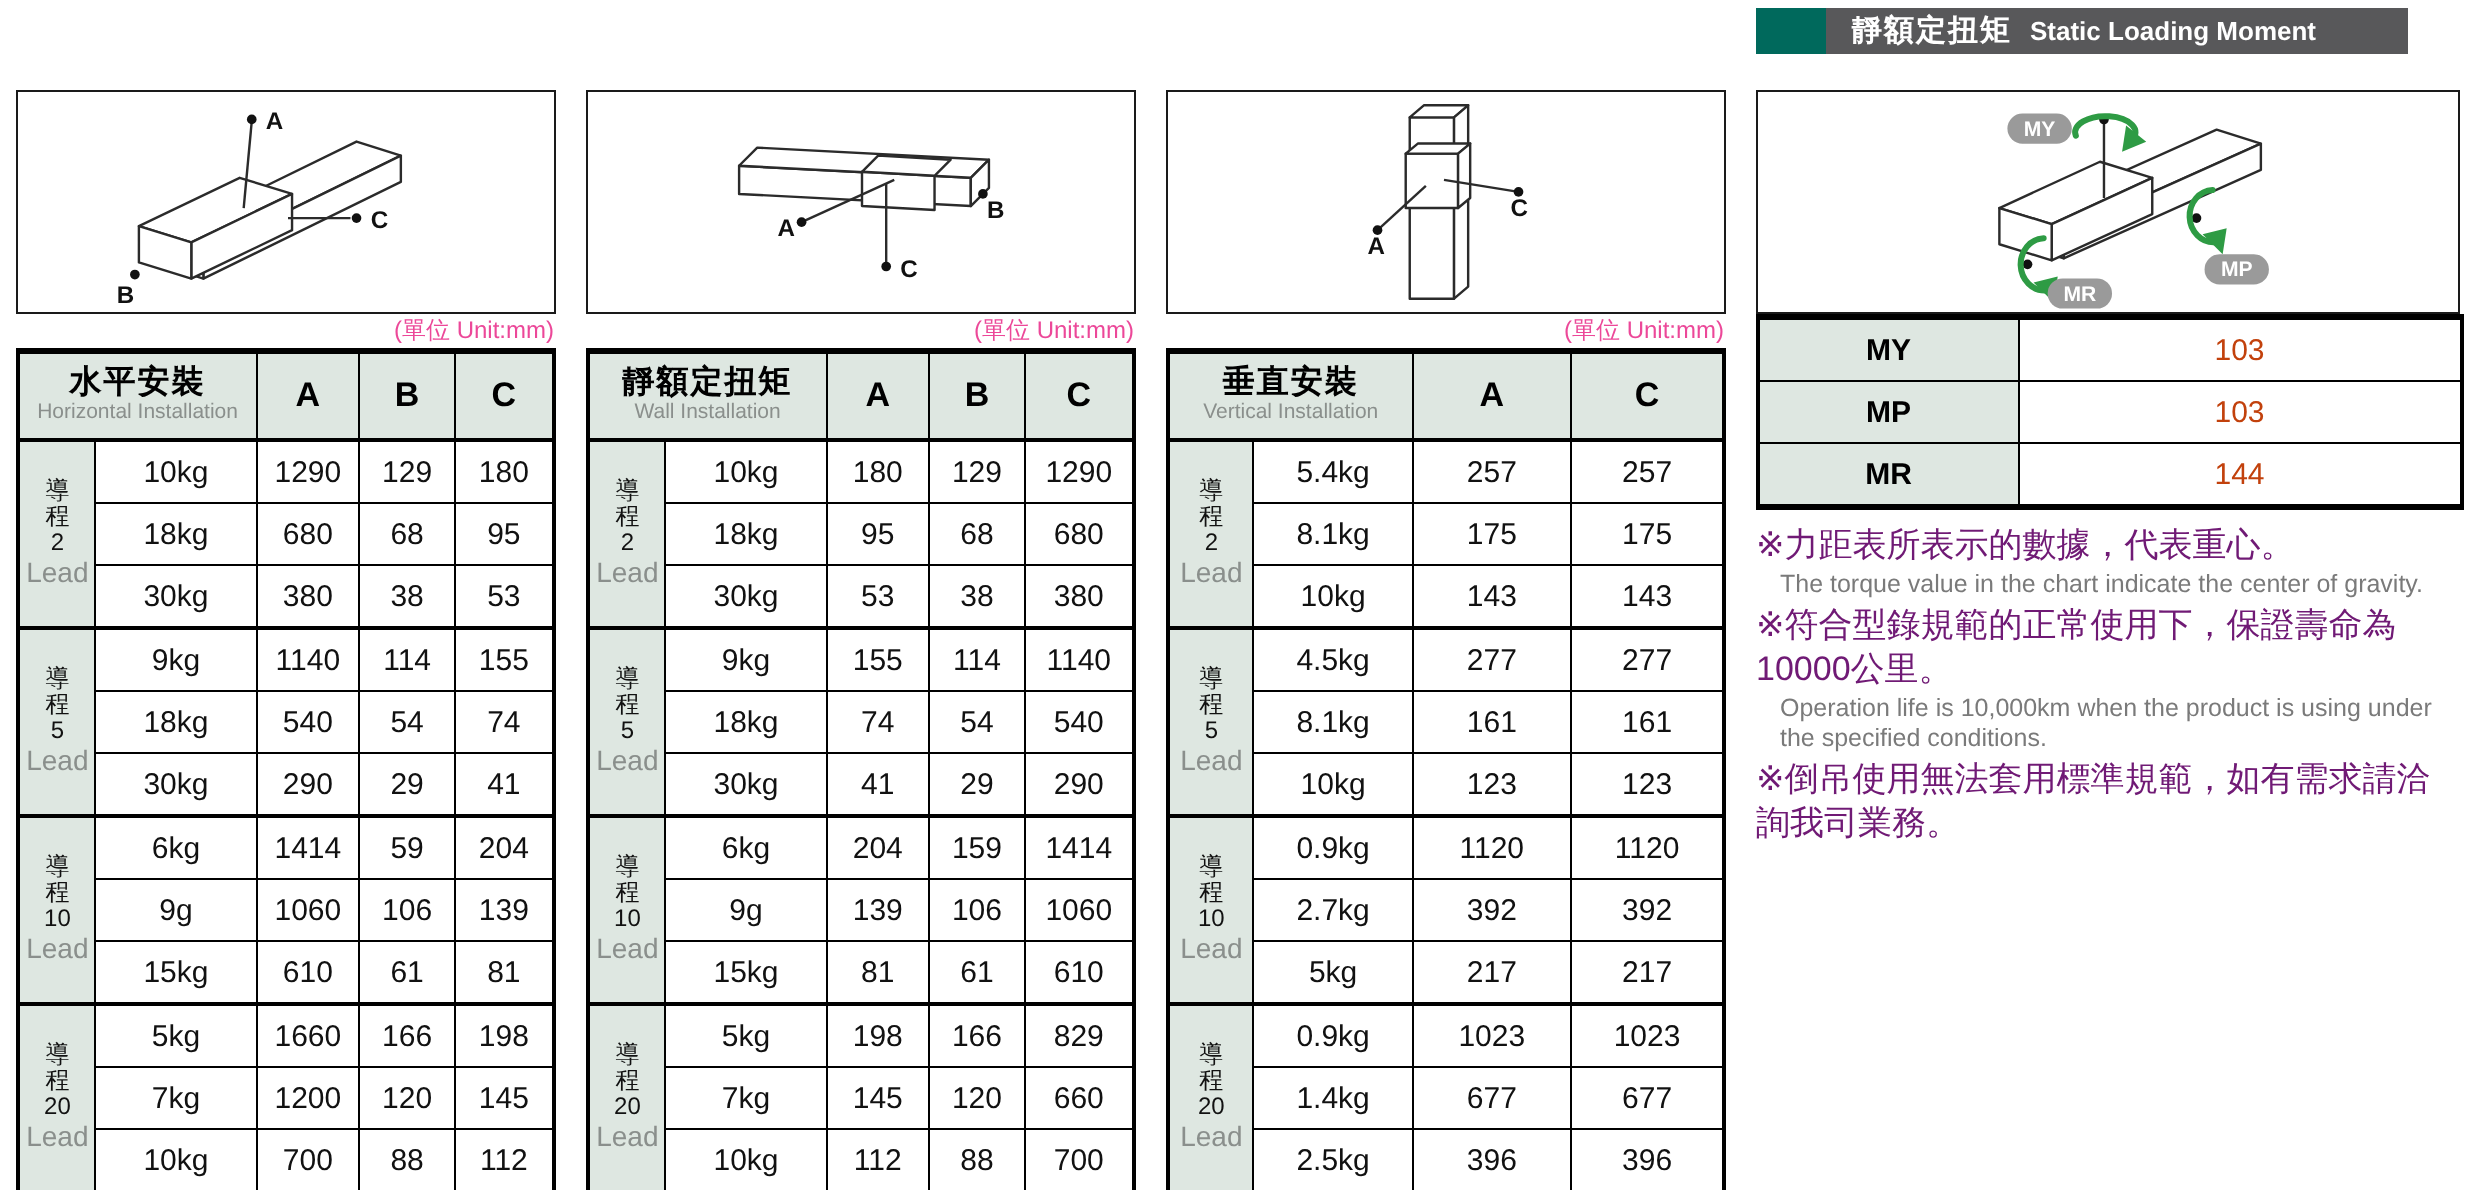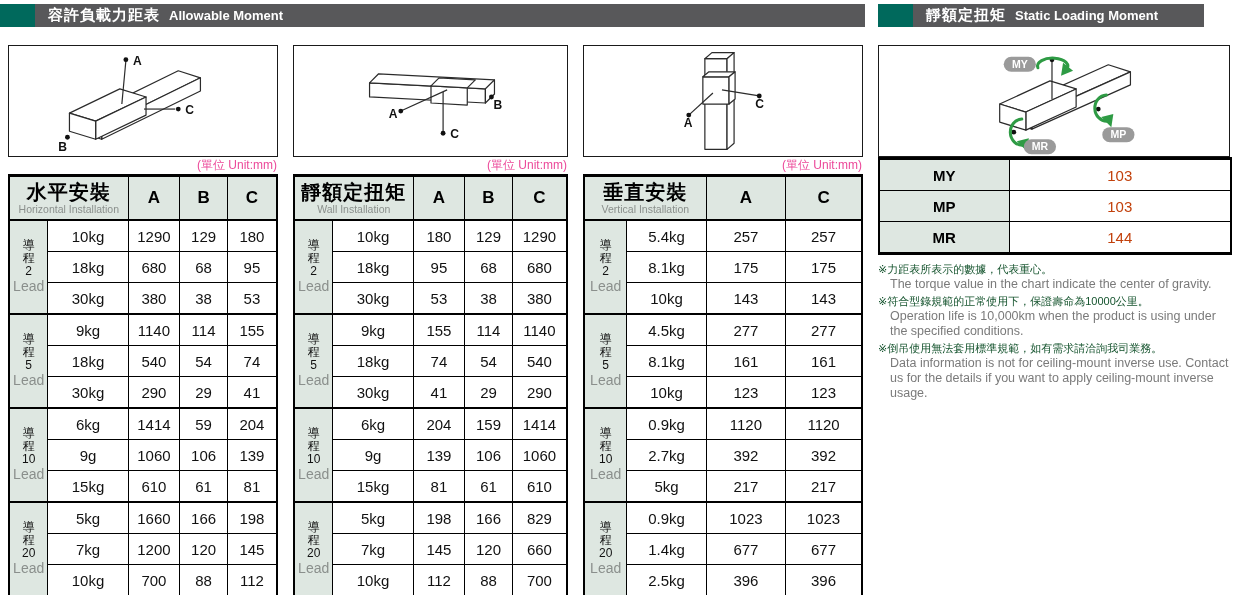--- a/index.html
+++ b/index.html
@@ -23,60 +23,55 @@
 
   .diagram-box{height:112px;border:1.5px solid #1a1a1a;background:#fff;box-sizing:border-box;}
   .diagram-box svg{display:block;width:100%;height:100%;}
   .unit-label{text-align:right;font-size:12px;color:#ec4899;height:17px;line-height:17px;padding-right:1px;}
 
   
   table{border-collapse:collapse;table-layout:fixed;}
   .inst-table{border:2px solid #000;border-top-width:3px;border-bottom-width:3px;}
   .inst-table th,.inst-table td{border:1px solid #000;text-align:center;vertical-align:middle;padding:0;}
   .inst-table thead th{height:42px;background:#DEE7E1;border-bottom:2px solid #000;}
-  .title-cell .t-zh{font-weight:bold;font-size:20px;color:#000;line-height:1.15;letter-spacing:1px;}
+  .title-cell .t-zh{font-weight:bold;font-size:16px;color:#000;line-height:1.15;letter-spacing:1px;}
   .title-cell .t-en{font-weight:normal;font-size:10.5px;color:#8a8f8c;line-height:1.1;}
   .col-h{font-weight:bold;font-size:17px;color:#000;}
   .inst-table td{height:30px;font-size:15px;color:#111;}
   .lead-cell{background:#DEE7E1;font-weight:normal;}
   .lead-cell .lz{display:block;font-size:12px;line-height:1.08;color:#111;}
   .lead-cell .ln{display:block;font-size:12px;line-height:1.15;color:#111;}
   .lead-cell .le{display:block;font-size:14px;line-height:1.1;color:#8a8f8c;}
   tr.group-start th,tr.group-start td{border-top:2px solid #000;}
 
   
   .static-table{border:2px solid #000;border-top-width:3px;border-bottom-width:3px;width:352px;}
   .static-table th,.static-table td{border:1px solid #000;text-align:center;vertical-align:middle;height:28px;}
   .st-label{background:#DEE7E1;font-weight:bold;font-size:15px;color:#000;}
   .st-val{font-size:15px;color:#c2410c;}
 
   
   .notes{margin-top:7px;width:352px;}
-  .note-zh{color:#14532d;font-size:11px;line-height:1.3;margin-top:2px;}
+  .note-zh{color:#701a75;font-size:17px;line-height:1.3;margin-top:2px;}
   .note-en{color:#7A7A7A;font-size:12.5px;line-height:1.18;margin-left:12px;margin-top:1px;}
 
   
   .pt-label{font-family:"Liberation Sans",sans-serif;font-weight:bold;font-size:12px;fill:#111;}
   .badge-label{font-family:"Liberation Sans",sans-serif;font-weight:bold;font-size:10.5px;fill:#fff;}
   .ln-art{fill:#fff;stroke:#2b2b2b;stroke-width:1.2;stroke-linejoin:round;}
   .ln-line{stroke:#2b2b2b;stroke-width:1.2;fill:none;}
   .g-arrow{stroke:#2E9B44;stroke-width:3;fill:none;stroke-linecap:round;}
   .g-head{fill:#2E9B44;stroke:none;}
   .badge{fill:#9a9a9a;stroke:none;}
 </style>
 </head>
 <body>
 
 <div class="page">
 
-  <div class="section-bar bar-left">
-    <div class="teal-sq"></div>
-    <span class="bar-zh">容許負載力距表</span>
-    <span class="bar-en">Allowable Moment</span>
-  </div>
 
   <div class="section-bar bar-right">
     <div class="teal-sq"></div>
     <span class="bar-zh">靜額定扭矩</span>
     <span class="bar-en">Static Loading Moment</span>
   </div>
 
   <div class="panel p1">
     <div class="diagram-box">
       <svg viewBox="0 0 266 108">
@@ -526,17 +521,16 @@
             <td class="st-val">144</td>
           </tr>
         </tbody>
     </table>
     <div class="notes">
       <div class="note-zh">※力距表所表示的數據，代表重心。</div>
       <div class="note-en">The torque value in the chart indicate the center of gravity.</div>
       <div class="note-zh">※符合型錄規範的正常使用下，保證壽命為10000公里。</div>
       <div class="note-en">Operation life is 10,000km when the product is using under the specified conditions.</div>
       <div class="note-zh">※倒吊使用無法套用標準規範，如有需求請洽詢我司業務。</div>
-      <div class="note-en">Data information is not for ceiling-mount inverse use. Contact us for the details if you want to apply ceiling-mount inverse usage.</div>
     </div>
   </div>
 
 </div>
 
 </body></html>

